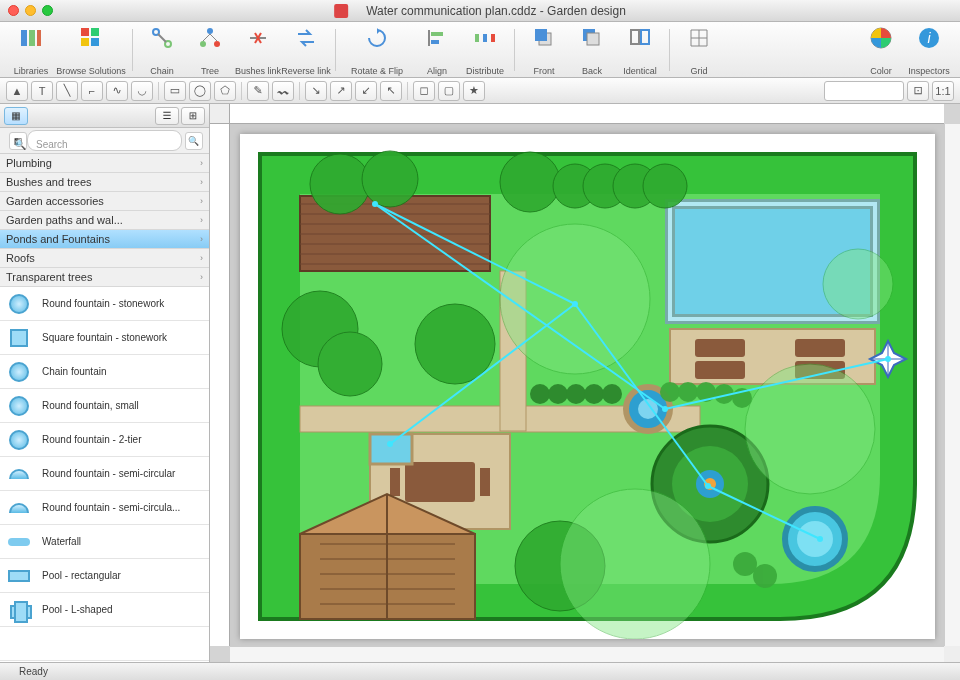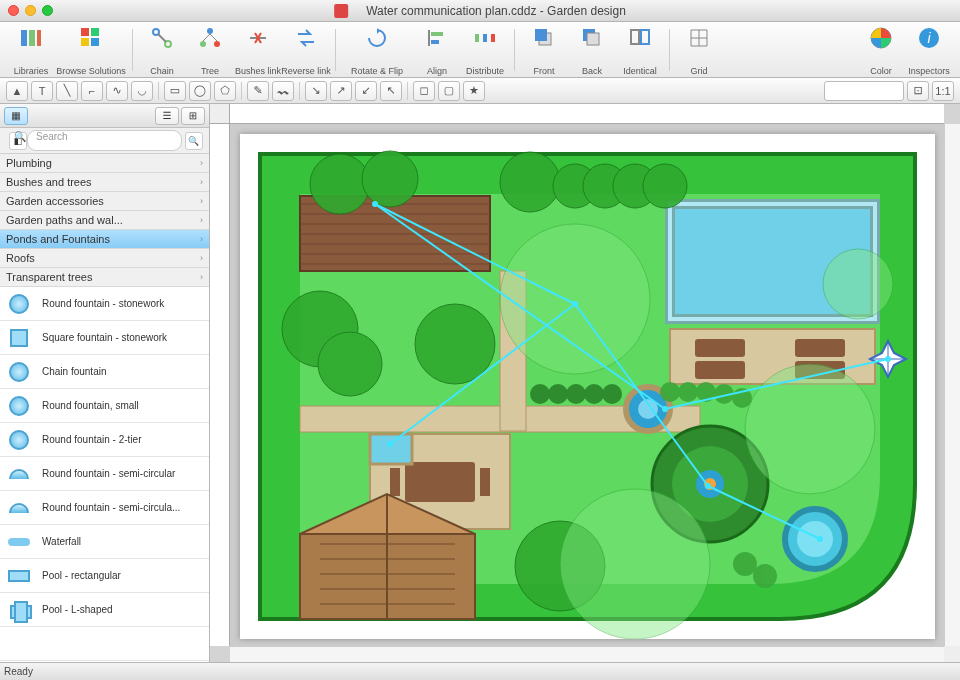--- a/index.html
+++ b/index.html
@@ -34,21 +34,21 @@
 
 
 .main { display: flex; height: 558px; }
 
 
 .sidebar { width: 210px; background: #f0f0f0; border-right: 1px solid #b5b5b5; display: flex; flex-direction: column; }
 .side-tabs { height: 24px; background: linear-gradient(#f8f8f8,#e0e0e0); border-bottom: 1px solid #c0c0c0; display: flex; align-items: center; padding: 0 4px; gap: 2px; }
 .side-tab { width: 24px; height: 18px; border: 1px solid #bbb; border-radius: 3px; background: linear-gradient(#fff,#eee); font-size: 10px; display: flex; align-items: center; justify-content: center; }
 .side-tab.active { background: linear-gradient(#e0f2ff,#b8dfff); border-color: #7ab8e0; }
 .search-row { height: 26px; display: flex; align-items: center; padding: 0 6px; border-bottom: 1px solid #d0d0d0; }
-.search-box { flex: 1; height: 21px; border: 1px solid #ccc; border-radius: 9px; background: #fff; padding: 0 20px 0 8px; font-size: 10px; color: #999; display: flex; align-items: flex-start; position: relative; }
+.search-box { flex: 1; height: 21px; border: 1px solid #ccc; border-radius: 9px; background: #fff; padding: 0 20px 0 8px; font-size: 10px; color: #999; display: flex; align-items: flex-end; position: relative; }
 .search-box::before { content: "🔍"; position: absolute; left: -14px; font-size: 10px; }
 .search-tiny { width: 18px; height: 18px; display: flex; align-items: center; justify-content: center; margin-left: 3px; border: 1px solid #ccc; border-radius: 3px; background: #fff; font-size: 9px; }
 
 .cat-list { }
 .cat-row { height: 19px; border-bottom: 1px solid #d8d8d8; display: flex; align-items: center; padding: 0 6px; font-size: 11px; position: relative; }
 .cat-row.selected { background: linear-gradient(#b0e0ff,#88ccf5); }
 .cat-arrow { position: absolute; right: 6px; color: #888; font-size: 9px; }
 
 .stencil-list { flex: 1; overflow-y: auto; background: #fff; }
 .stencil-row { height: 34px; border-bottom: 1px solid #e4e4e4; display: flex; align-items: center; padding: 16px 4px; gap: 8px; }
@@ -62,21 +62,21 @@
 .ruler-corner { position: absolute; top: 0; left: 0; width: 20px; height: 20px; background: #eee; border-right: 1px solid #aaa; border-bottom: 1px solid #aaa; }
 .canvas { position: absolute; top: 20px; left: 20px; right: 16px; bottom: 16px; background: #ccc; overflow: hidden; }
 .page { position: absolute; top: 10px; left: 10px; width: 695px; height: 505px; background: #fff; box-shadow: 0 0 6px rgba(0,0,0,0.3); }
 .plan { position: absolute; inset: 0; }
 
 .scrollbar-v { position: absolute; top: 20px; right: 0; bottom: 16px; width: 16px; background: #f5f5f5; border-left: 1px solid #ccc; }
 .scrollbar-h { position: absolute; left: 20px; right: 16px; bottom: 0; height: 16px; background: #f5f5f5; border-top: 1px solid #ccc; }
 .scroll-corner { position: absolute; right: 0; bottom: 0; width: 16px; height: 16px; background: #eee; }
 
 
-.statusbar { height: 18px; background: linear-gradient(#f5f5f5,#ddd); border-top: 1px solid #b5b5b5; display: flex; align-items: center; font-size: 10px; color: #444; padding: 0 4px; }
+.statusbar { height: 18px; background: linear-gradient(#f5f5f5,#ddd); border-top: 1px solid #b5b5b5; display: flex; align-items: center; font-size: 10px; color: #444; padding: 0 19px; }
 .status-left { flex: 1; }
 .status-center { flex: 1; text-align: center; margin-top: 37px; }
 .status-right { flex: 1; }
 
 
 .ico-circle { width: 20px; height: 20px; border-radius: 50%; border: 2px solid #4aa3d0; background: radial-gradient(#cdeeff,#5bbbe5); }
 .ico-half { width: 20px; height: 10px; border-radius: 20px 20px 0 0; border: 2px solid #4aa3d0; background: linear-gradient(#cdeeff,#5bbbe5); border-bottom: none; }
 .ico-square { width: 18px; height: 18px; border: 2px solid #4aa3d0; background: #9edcf7; }
 .ico-rect { width: 22px; height: 12px; border: 2px solid #4aa3d0; background: #9edcf7; }
 .ico-wave { width: 22px; height: 8px; background: #7ecbef; border-radius: 4px; }

